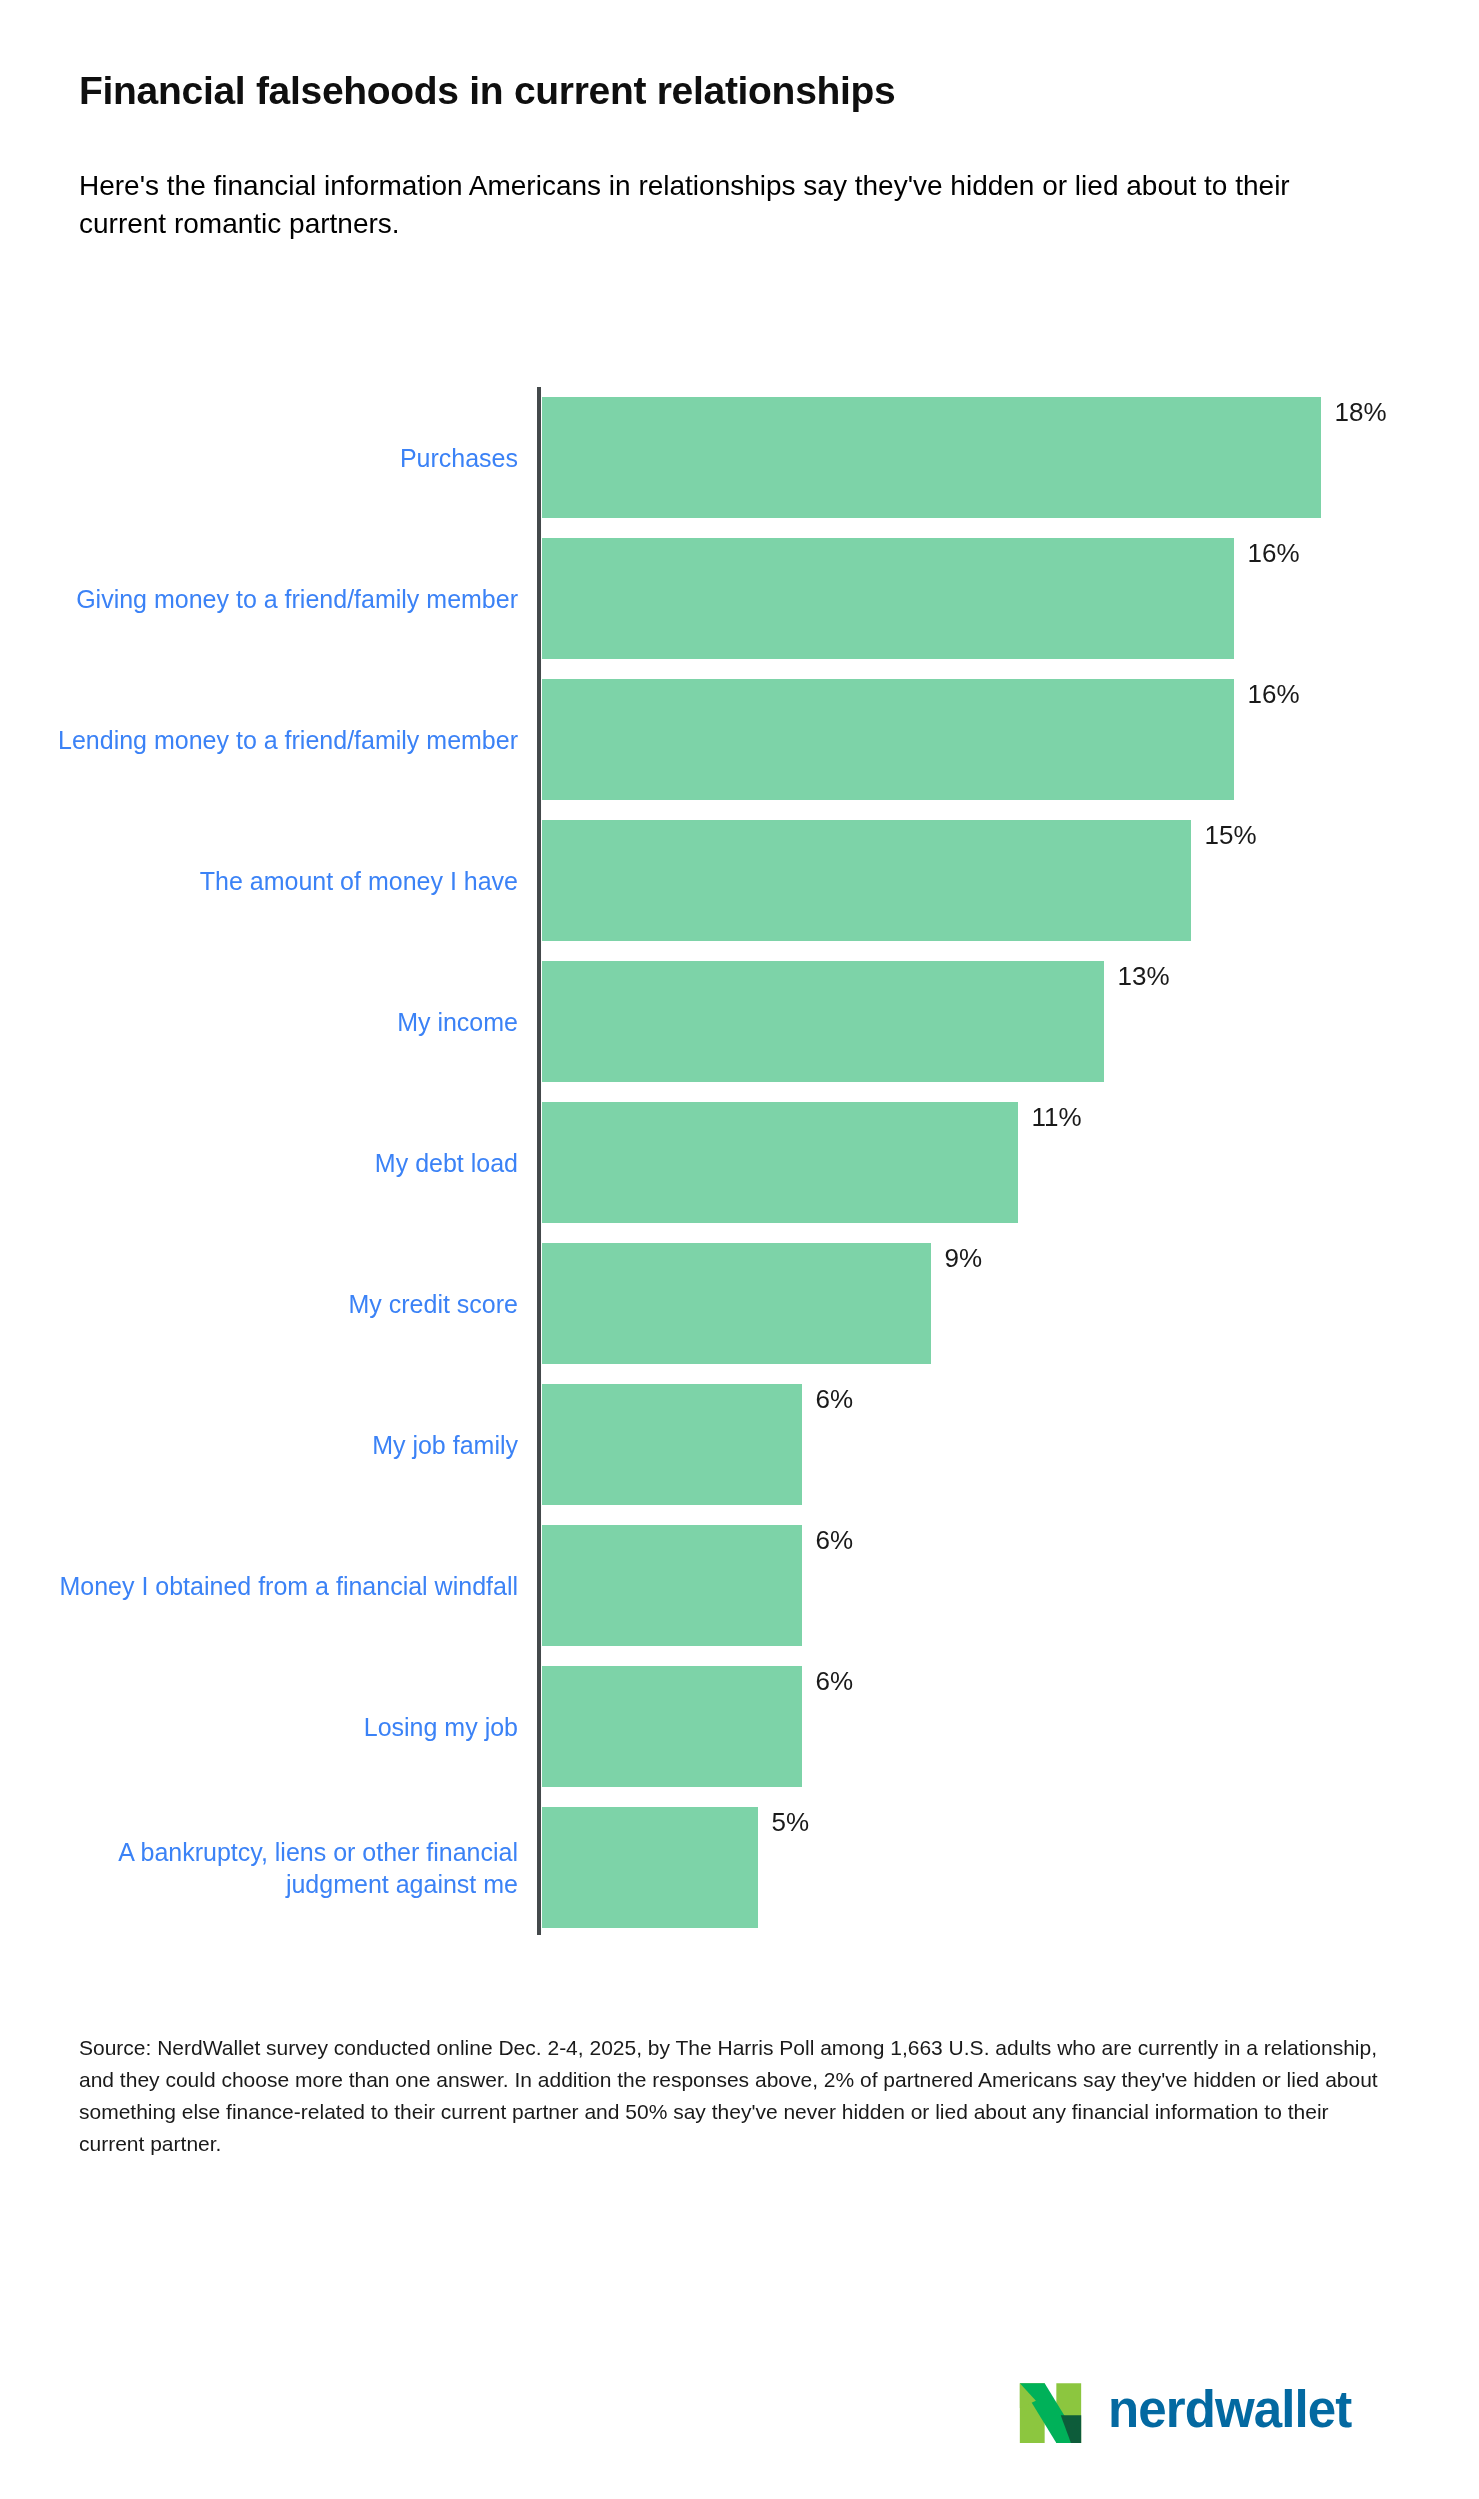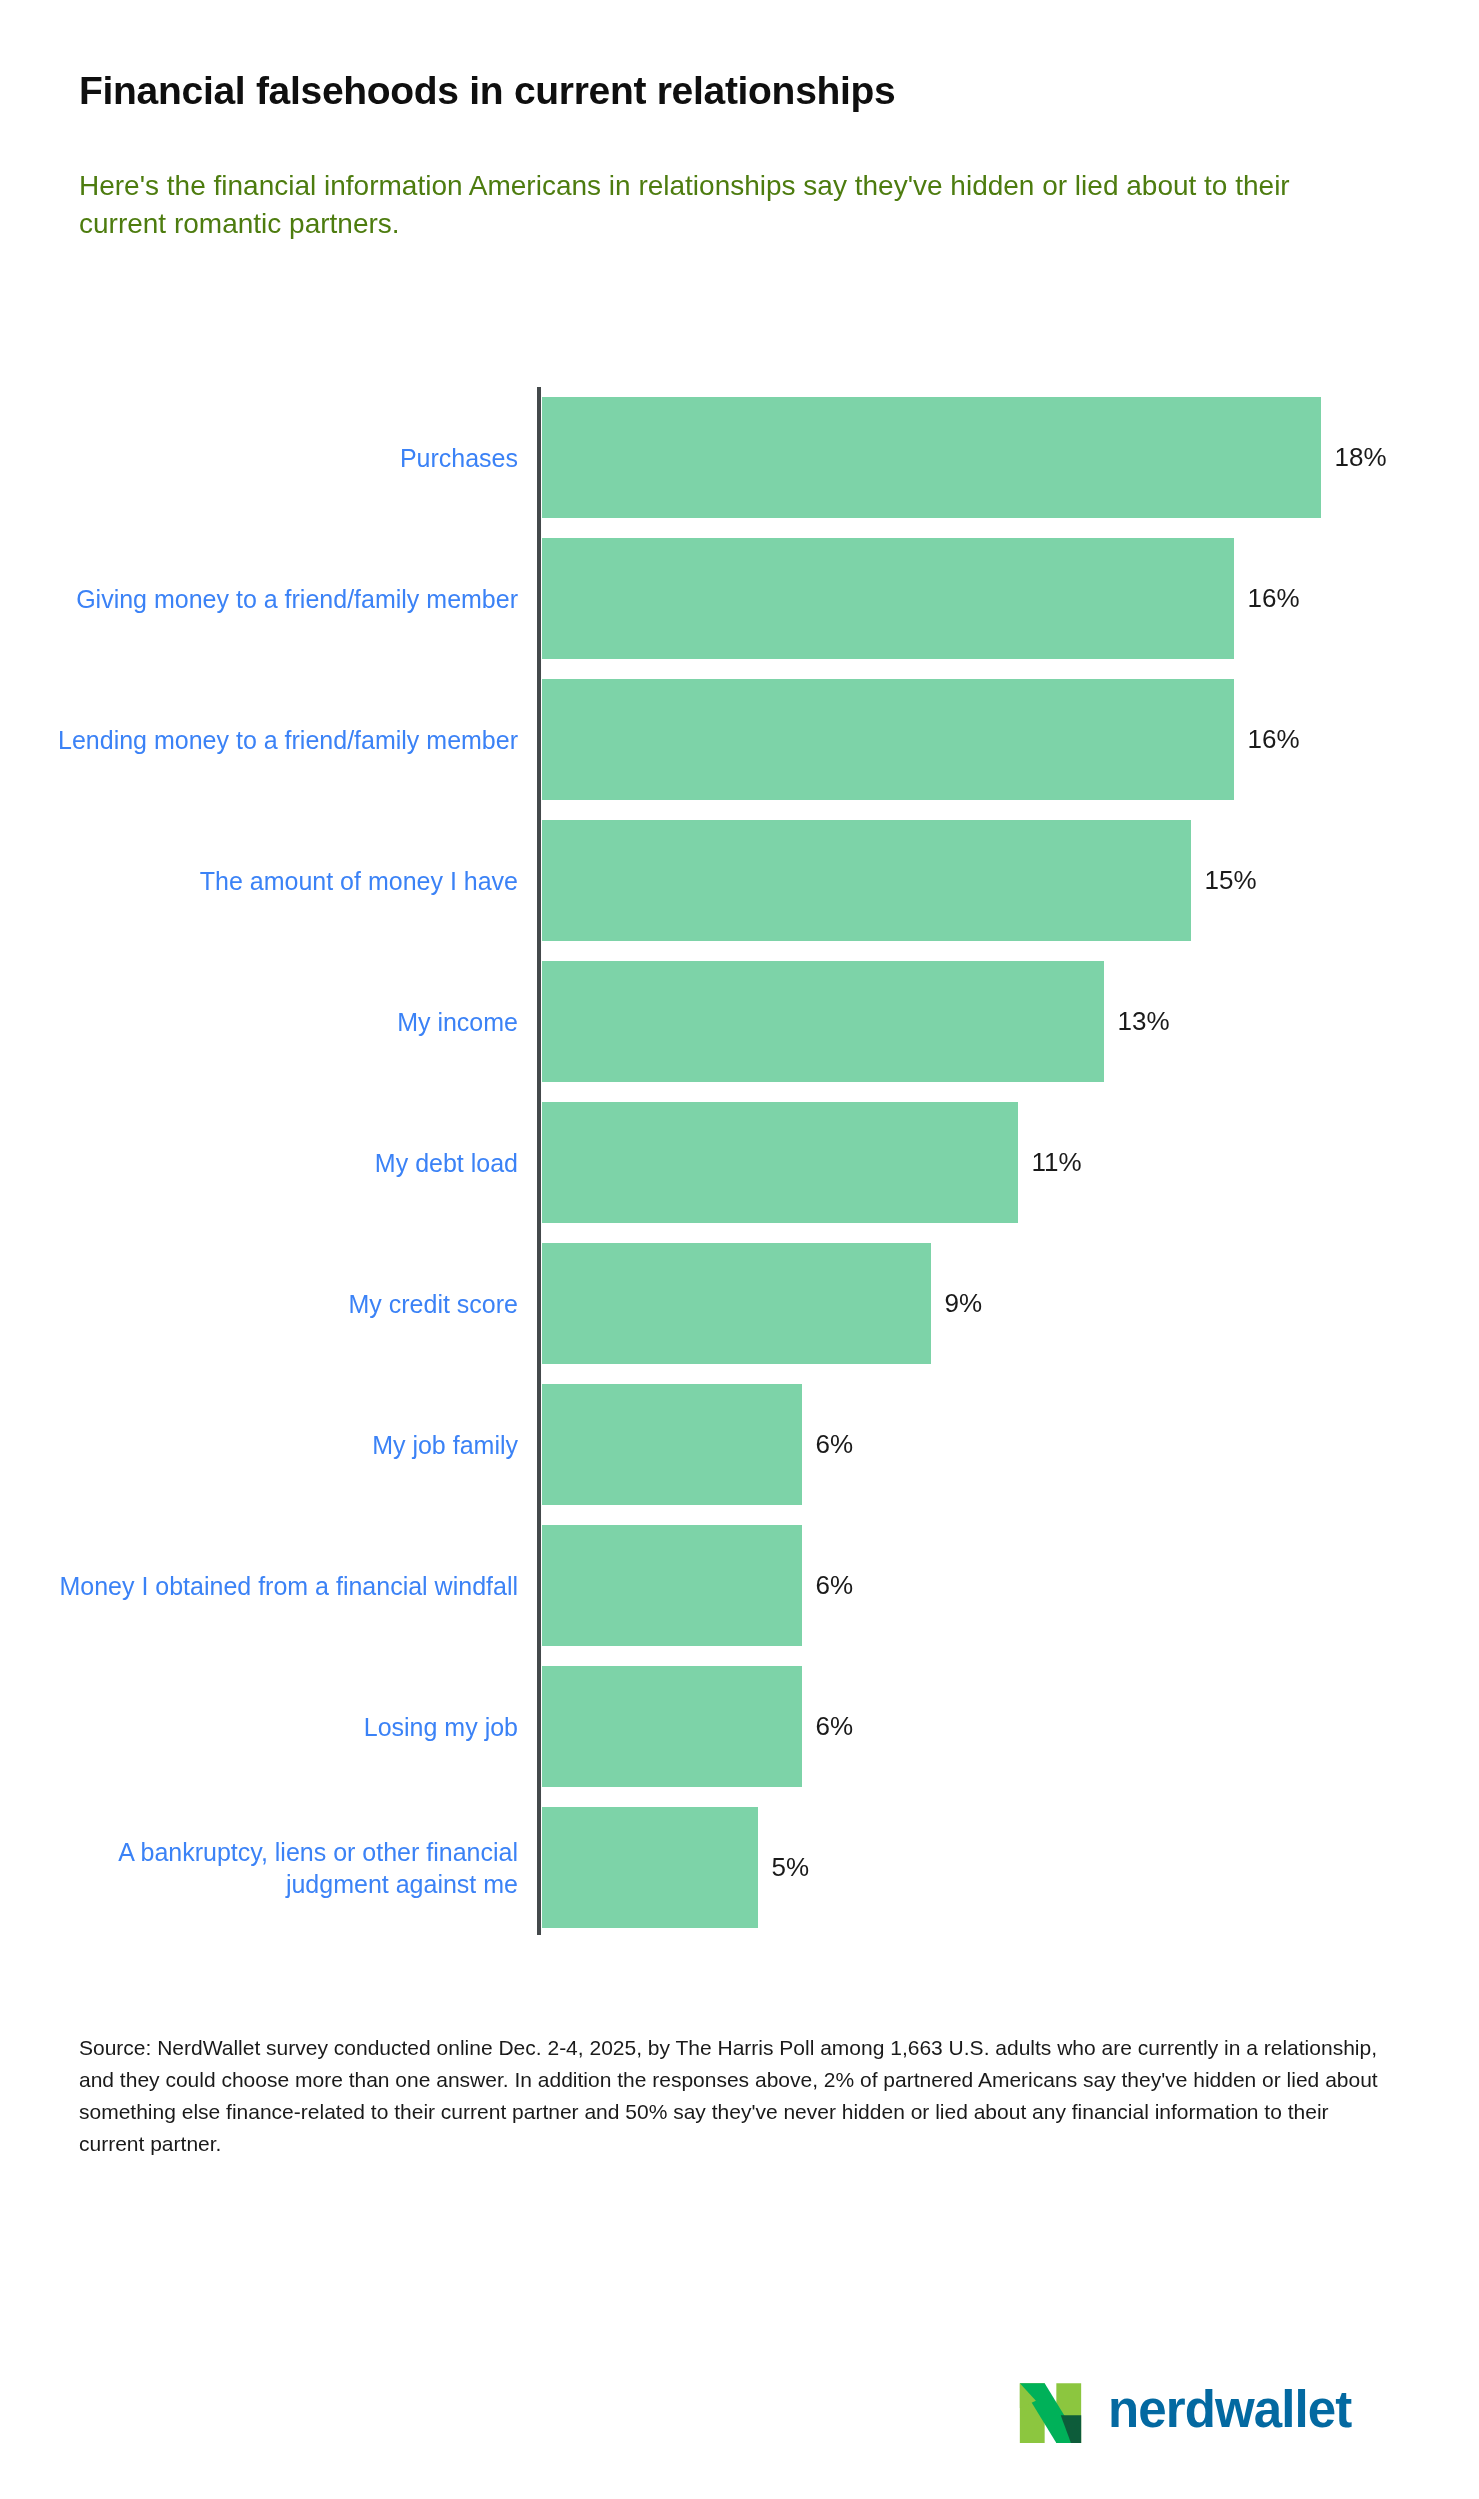--- a/index.html
+++ b/index.html
@@ -37,21 +37,21 @@
     letter-spacing: -0.3px;
     line-height: 1.15;
     margin: 0;
     color: #0f0f0f;
   }
   .chart-subtitle {
     margin: 53px 0 0 0;
     font-size: 28px;
     font-weight: 400;
     line-height: 1.38;
-    color: #4d7c0f;
+    color: #000000;
     max-width: 1233px;
   }
 
   
   .chart {
     position: absolute;
     left: 0;
     top: 387px;
     width: 1479px;
     height: 1553px;
@@ -85,21 +85,21 @@
     color: #3b82f6;
     top: 50%;
     transform: translateY(-50%);
   }
   .bar-wrap {
     position: absolute;
     left: 542px;
     top: 10px;
     height: 121px;
     display: flex;
-    align-items: center;
+    align-items: flex-start;
   }
   .bar {
     height: 121px;
     background: #7dd3a8;
   }
   .bar-value {
     font-size: 26px;
     color: #1a1a1a;
     margin-left: 13.6px;
     white-space: nowrap;

